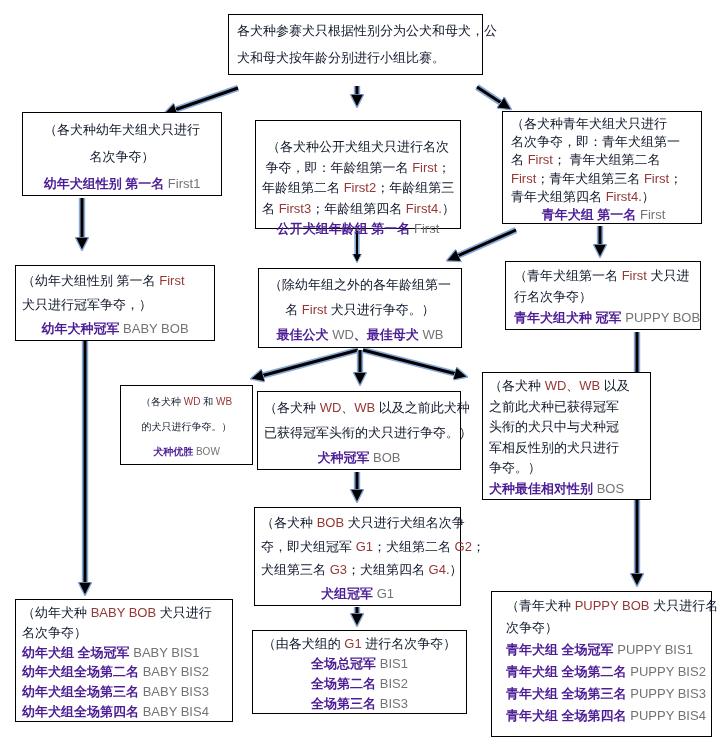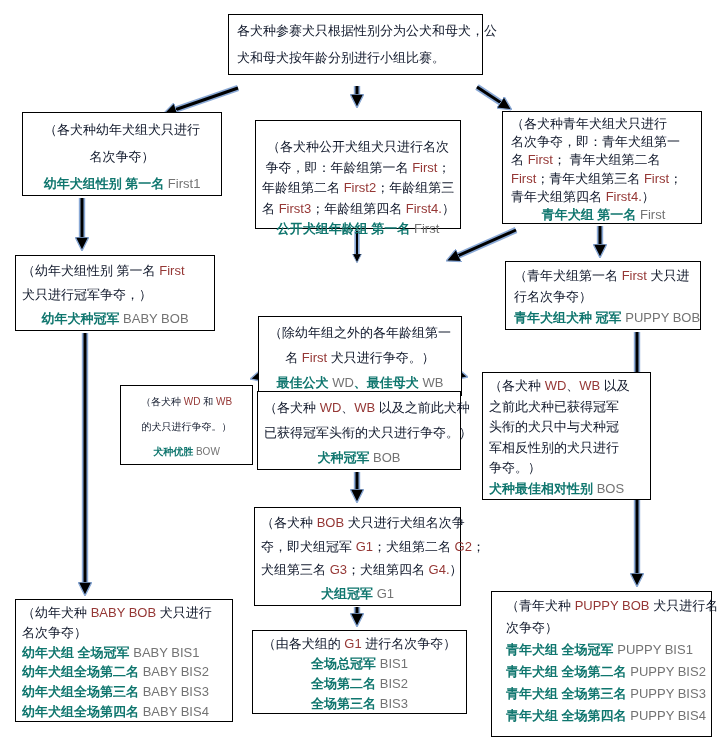--- a/index.html
+++ b/index.html
@@ -9,28 +9,28 @@
     font-size:13px;color:#000;
   }
   .box{
     position:absolute;border:1px solid #000;background:#fff;
     box-sizing:border-box;padding:3px 6px;
   }
   .line{white-space:nowrap;}
   .a-c{text-align:center;}
   .s-z{color:#0f172a;}
   .s-e{color:#953735;}
-  .s-zb{color:#0f766e;font-weight:bold;}
+  .s-zb{color:#4c1d95;font-weight:bold;}
   .s-eb{color:#737373;font-weight:normal;}
   #box-root{left:228px;top:14px;width:255px;height:61px;line-height:27px;padding:2px 8px;}
   #box-l1{left:22px;top:112px;width:200px;height:84px;line-height:27px;text-align:center;}
   #box-m1{left:255px;top:120px;width:206px;height:109px;line-height:20.5px;text-align:center;padding-top:16px;}
   #box-r1{left:502px;top:111px;width:200px;height:113px;line-height:18.2px;padding:3px 5px 3px 8px;}
-  #box-l2{left:15px;top:255px;width:200px;height:76px;line-height:24px;}
-  #box-m2{left:258px;top:268px;width:204px;height:80px;line-height:25px;text-align:center;margin-top:48px;}
+  #box-l2{left:15px;top:265px;width:200px;height:76px;line-height:24px;}
+  #box-m2{left:258px;top:268px;width:204px;height:80px;line-height:25px;text-align:center;}
   #box-r2{left:505px;top:261px;width:196px;height:69px;line-height:21px;padding-left:8px;}
   #box-bow{left:120px;top:385px;width:133px;height:80px;line-height:25px;text-align:center;font-size:10px;}
   #box-bob{left:257px;top:391px;width:204px;height:79px;line-height:25px;text-align:center;}
   #box-bos{left:482px;top:372px;width:169px;height:128px;line-height:20.5px;}
   #box-g1{left:254px;top:507px;width:207px;height:99px;line-height:23.5px;text-align:center;}
   #box-bis{left:252px;top:630px;width:215px;height:84px;line-height:20px;text-align:center;}
   #box-bl{left:15px;top:599px;width:218px;height:123px;line-height:19.8px;padding-left:6px;}
   #box-br{left:491px;top:591px;width:221px;height:146px;line-height:22px;padding-left:14px;}
   #arrow-layer{position:absolute;left:0;top:0;width:717px;height:740px;pointer-events:none;}
 </style>

